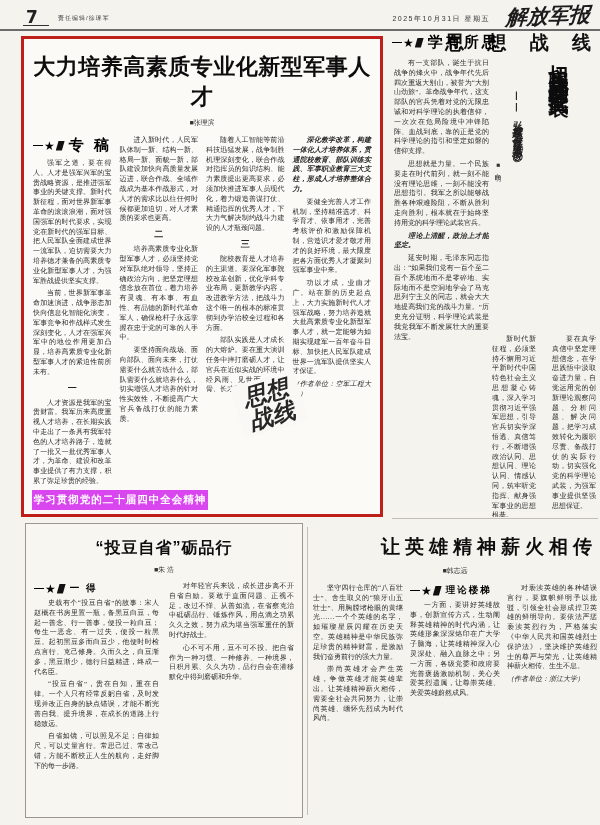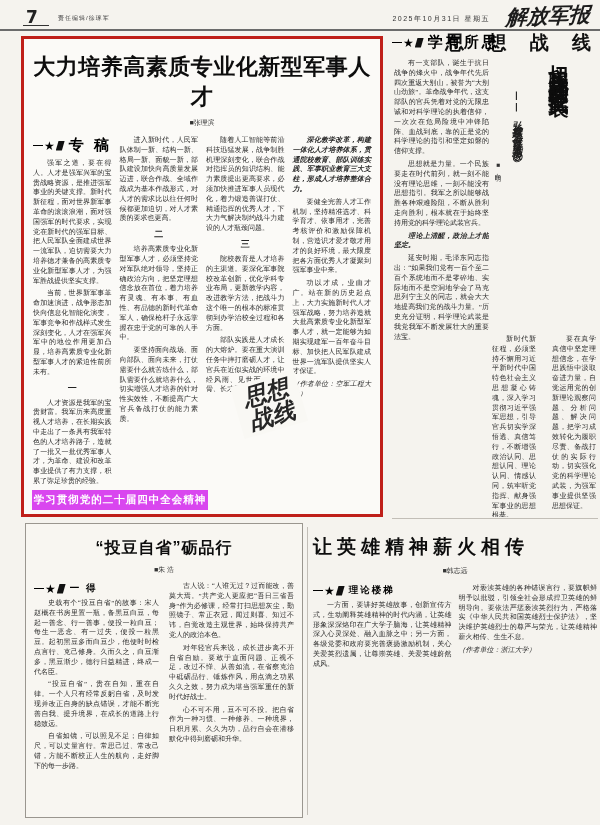--- a/index.html
+++ b/index.html
@@ -52,21 +52,21 @@
   
   .bl-box{position:absolute;left:25px;top:523px;width:278px;height:295px;border:1px solid #9a968f;
           box-sizing:border-box;background:#f8f6f1;}
   .bl-title{margin-top:14px;text-align:center;font-size:16px;font-weight:900;letter-spacing:1px;color:#0d0d0d;}
   .cols2{display:flex;gap:10px;padding:0 8px;margin-top:7px;height:218px;overflow:hidden;}
   .cols2 .col{flex:1;min-width:0;}
   
   .vdiv{position:absolute;left:307px;top:527px;width:1px;height:288px;background:#c2beb7;}
   
   .br-art{position:absolute;left:313px;top:523px;width:284px;height:295px;}
-  .br-title{margin-top:11px;text-align:left;font-size:19px;font-weight:900;letter-spacing:5px;color:#0d0d0d;}
+  .br-title{margin-top:11px;text-align:right;font-size:19px;font-weight:900;letter-spacing:5px;color:#0d0d0d;}
   .cols3{display:flex;gap:7px;margin-top:8px;height:222px;overflow:hidden;}
   .cols3 .col{flex:1;min-width:0;}
   .small-kicker .klabel{font-size:9.5px;letter-spacing:2px;}
 </style>
 </head>
 <body>
 
 <div class="page">
 
   <div class="pnum">7</div>
@@ -160,33 +160,36 @@
           <span class="kline"></span>
           <span class="kstar">★</span>
           <span class="kflag"></span>
           <span class="klabel">一 得</span>
         </div>
         <p class="ind">史载有个“投豆自省”的故事：宋人赵概在书房里置一瓶，备黑豆白豆，每起一善念、行一善事，便投一粒白豆；每生一恶念、有一过失，便投一粒黑豆。起初黑豆多而白豆少，他便时时检点言行、克己修身。久而久之，白豆渐多，黑豆渐少，德行日益精进，终成一代名臣。</p>
         <p class="ind">“投豆自省”，贵在自知，重在自律。一个人只有经常反躬自省，及时发现并改正自身的缺点错误，才能不断完善自我、提升境界，在成长的道路上行稳致远。</p>
         <p class="ind">自省如镜，可以照见不足；自律如尺，可以丈量言行。常思己过、常改己错，方能不断校正人生的航向，走好脚下的每一步路。</p>
       </div>
       <div class="col">
-        <p class="ind">古人说：“人谁无过？过而能改，善莫大焉。”共产党人更应把“吾日三省吾身”作为必修课，经常打扫思想灰尘，勤照镜子、常正衣冠，闻过则喜、知过不讳，自觉改造主观世界，始终保持共产党人的政治本色。</p>
         <p class="ind">对年轻官兵来说，成长进步离不开自省自励。要敢于直面问题、正视不足，改过不惮、从善如流，在省察克治中砥砺品行、锤炼作风，用点滴之功累久久之效，努力成为堪当强军重任的新时代好战士。</p>
         <p class="ind">心不可不用，豆不可不投。把自省作为一种习惯、一种修养、一种境界，日积月累、久久为功，品行自会在潜移默化中得到磨砺和升华。</p>
       </div>
     </div>
   </div>
 
   <div class="vdiv"></div>
 
   <div class="br-art">
     <div class="br-title">让英雄精神薪火相传</div>
     <div class="byline">■韩志远</div>
     <div class="cols3 bt">
+      <div class="col">
+        <p class="ind">坚守四行仓库的“八百壮士”、舍生取义的“狼牙山五壮士”、用胸膛堵枪眼的黄继光……一个个英雄的名字，如璀璨星辰闪耀在历史天空。英雄精神是中华民族弥足珍贵的精神财富，是激励我们奋勇前行的强大力量。</p>
+        <p class="ind">崇尚英雄才会产生英雄，争做英雄才能英雄辈出。让英雄精神薪火相传，需要全社会共同努力，让崇尚英雄、缅怀先烈成为时代风尚。</p>
+      </div>
       <div class="col">
         <div class="kicker small-kicker">
           <span class="kline"></span>
           <span class="kstar">★</span>
           <span class="kflag"></span>
           <span class="klabel">理论楼梯</span>
         </div>
         <p class="ind">一方面，要讲好英雄故事，创新宣传方式，生动阐释英雄精神的时代内涵，让英雄形象深深烙印在广大学子脑海，让英雄精神深入心灵深处、融入血脉之中；另一方面，各级党委和政府要完善褒扬激励机制，关心关爱英烈遗属，让尊崇英雄、关爱英雄蔚然成风。</p>
       </div>
       <div class="col">

